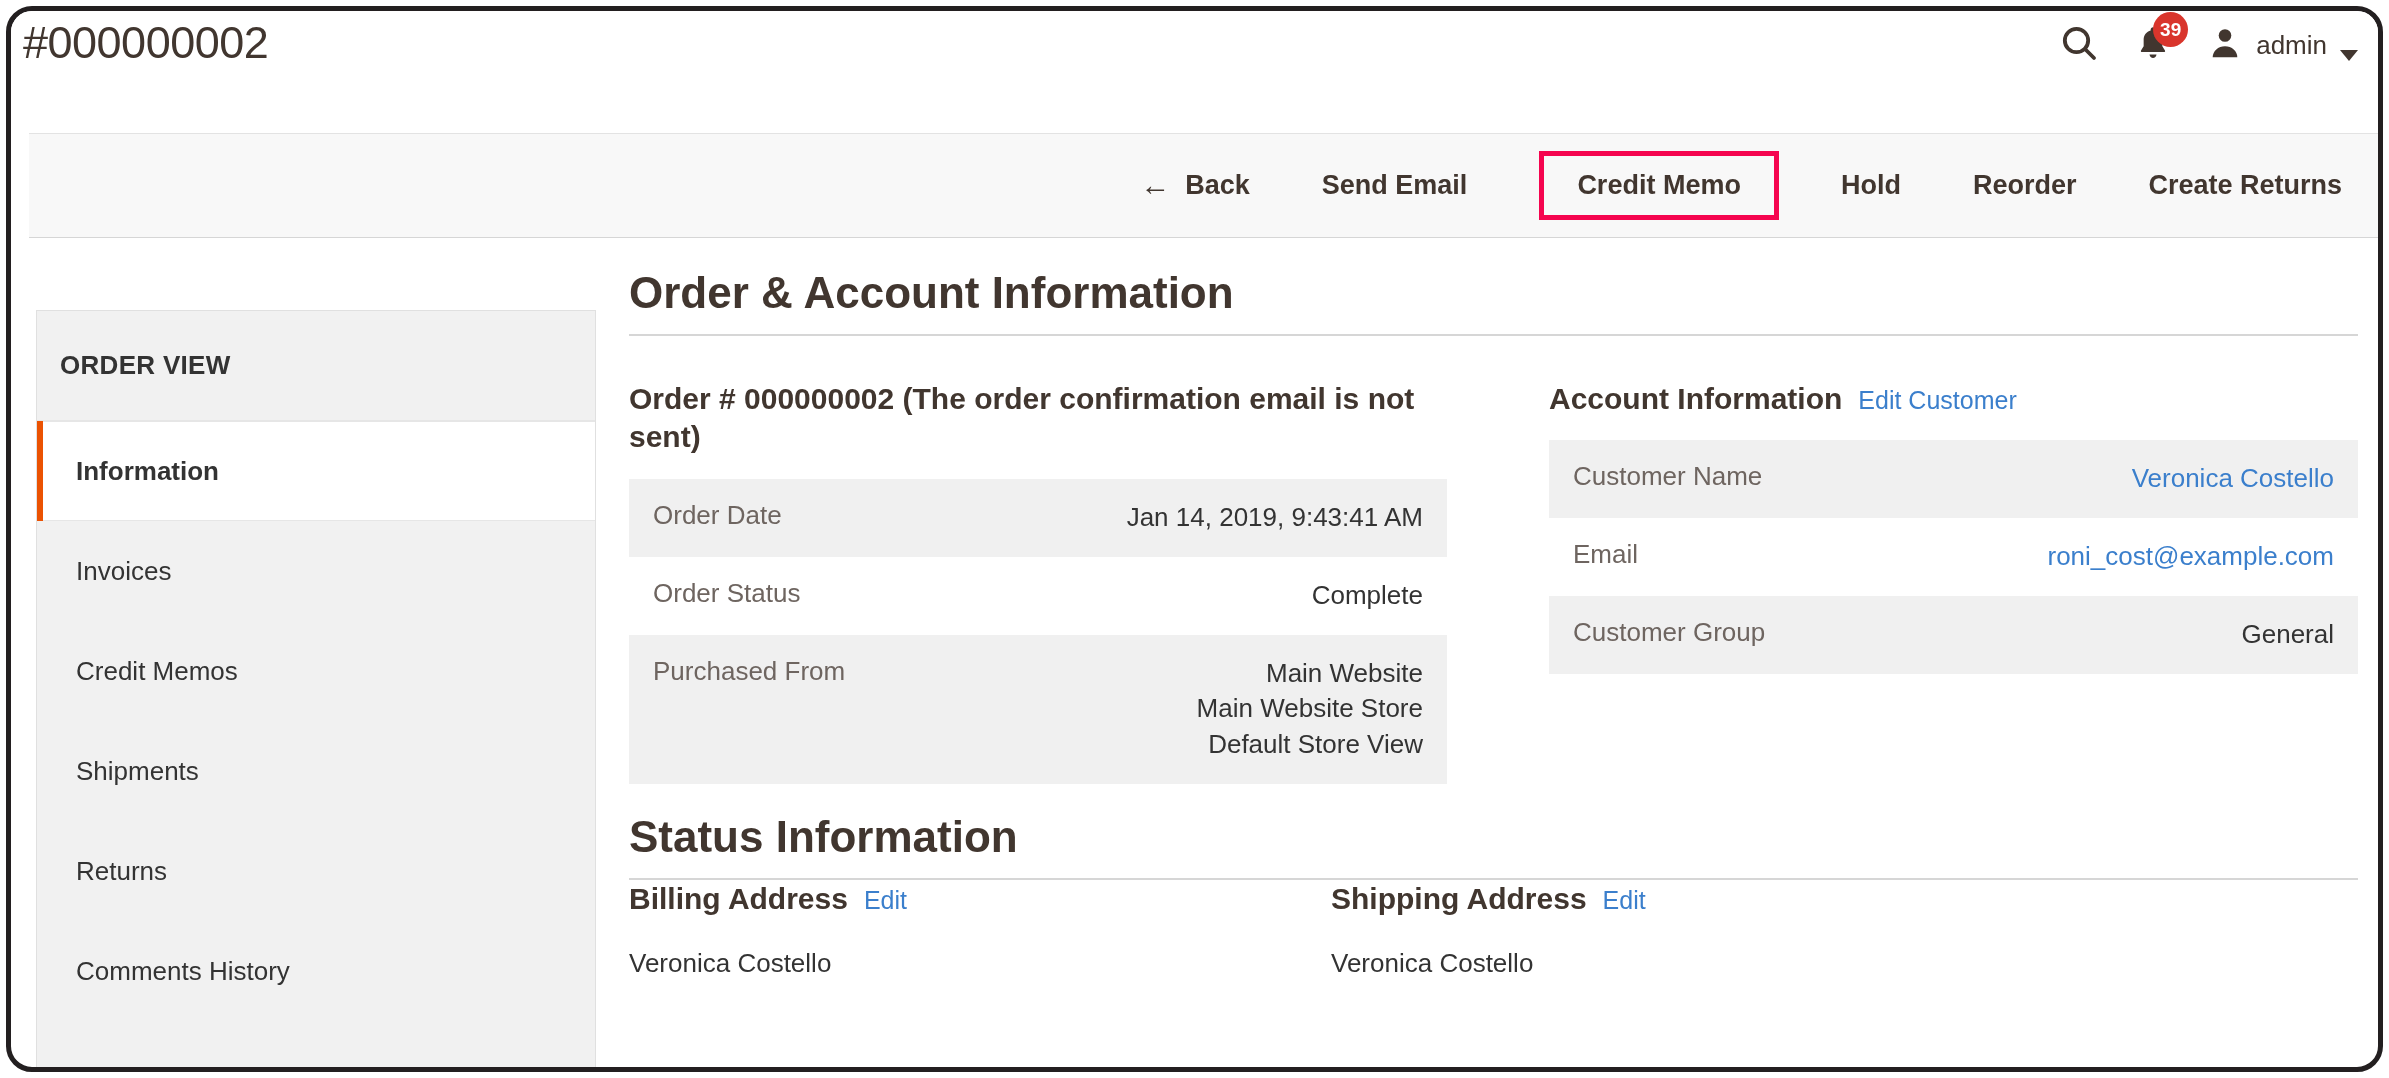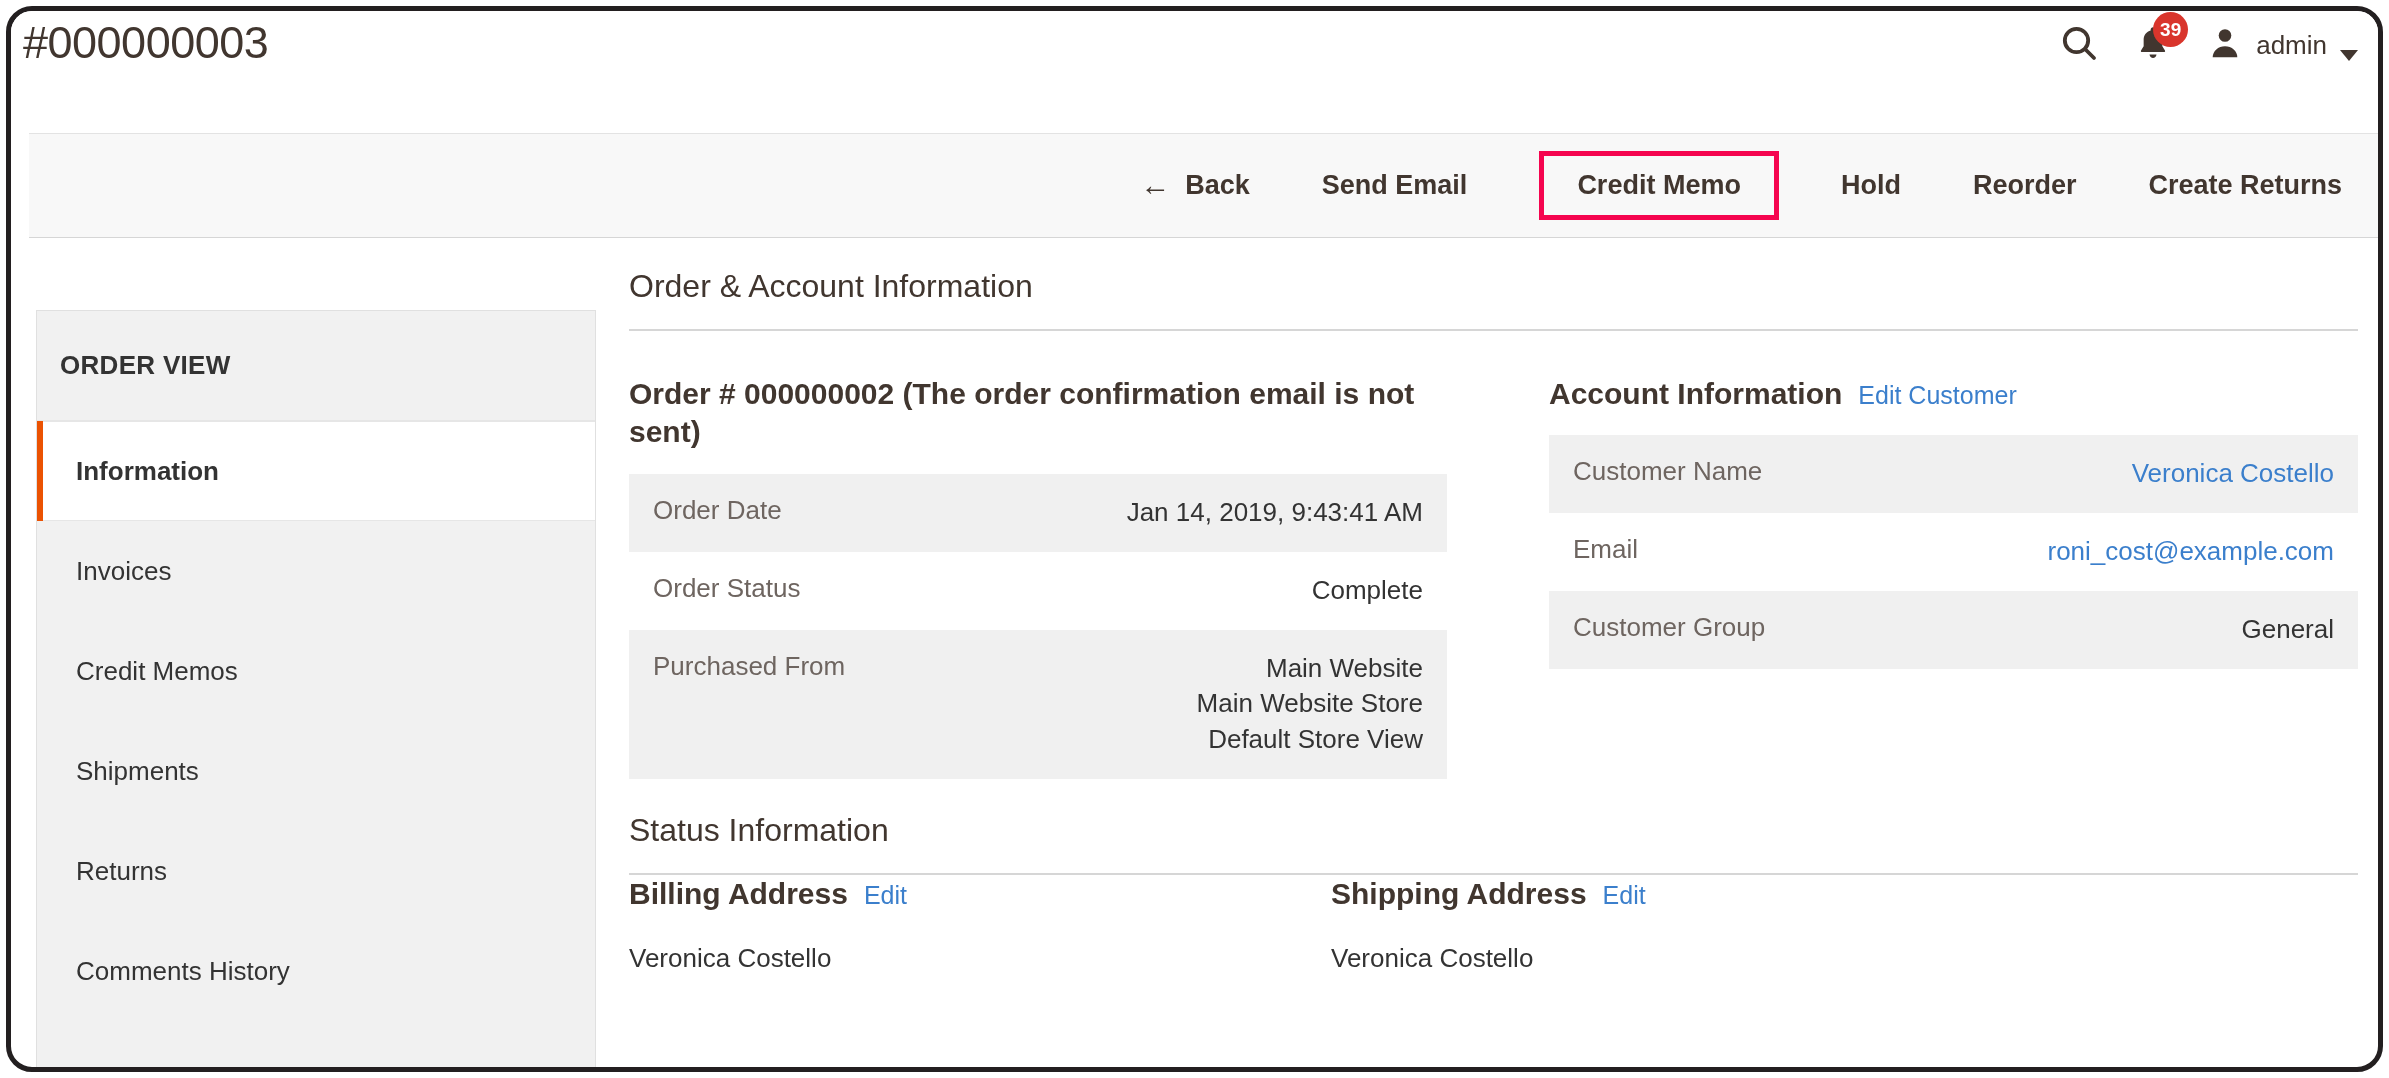--- a/index.html
+++ b/index.html
@@ -228,24 +228,24 @@
   
   #main-content {
     position: absolute;
     left: 618px;
     top: 0;
     right: 20px;
     bottom: 0;
   }
 
   .section-heading {
-    font-size: 32px;
-    font-weight: 400;
+    font-size: 44px;
+    font-weight: 700;
     color: #41362f;
-    padding-bottom: 24px;
+    padding-bottom: 16px;
     border-bottom: 2px solid #d6d6d6;
   }
 
   #order-account-section { position: absolute; left: 0; top: 30px; right: 0; }
 
   #info-columns {
     display: flex;
     gap: 102px;
     margin-top: 44px;
   }
@@ -331,21 +331,21 @@
     line-height: 1.45;
   }
 </style>
 </head>
 <body>
 
 <div id="window-frame">
 <div id="frame-inner">
 
   <div id="page-header">
-    <div id="page-title">#000000003</div>
+    <div id="page-title">#000000002</div>
 
     <div id="header-actions">
 
       <div class="hdr-icon-btn">
         <svg width="40" height="40" viewBox="0 0 24 24" fill="none" stroke="#41362f" stroke-width="2.3" stroke-linecap="round">
           <circle cx="10.5" cy="10.5" r="7"></circle>
           <line x1="15.6" y1="15.6" x2="21" y2="21"></line>
         </svg>
       </div>
 

